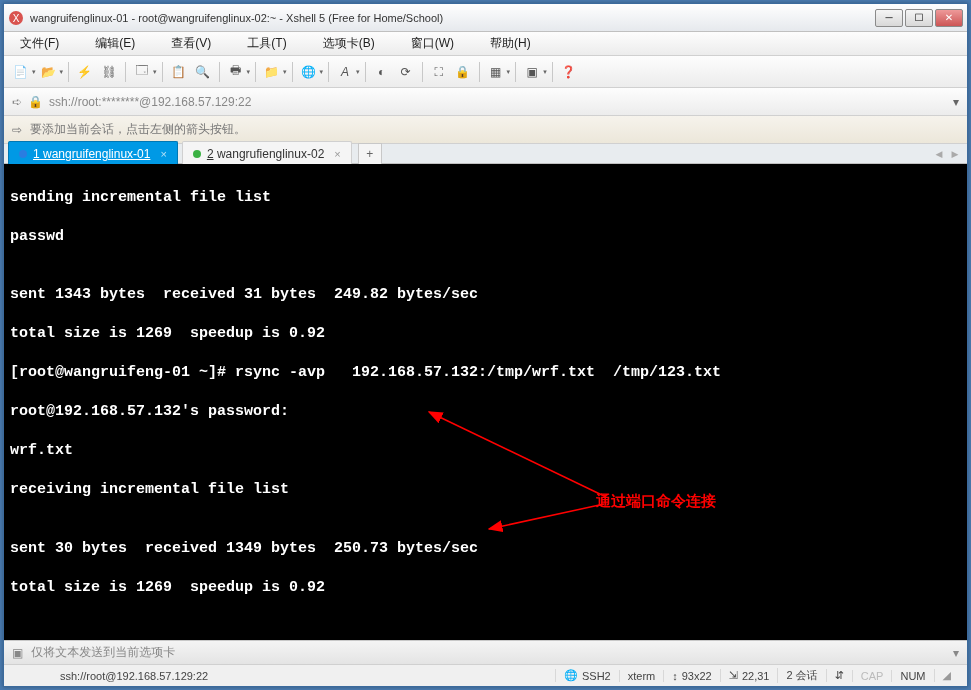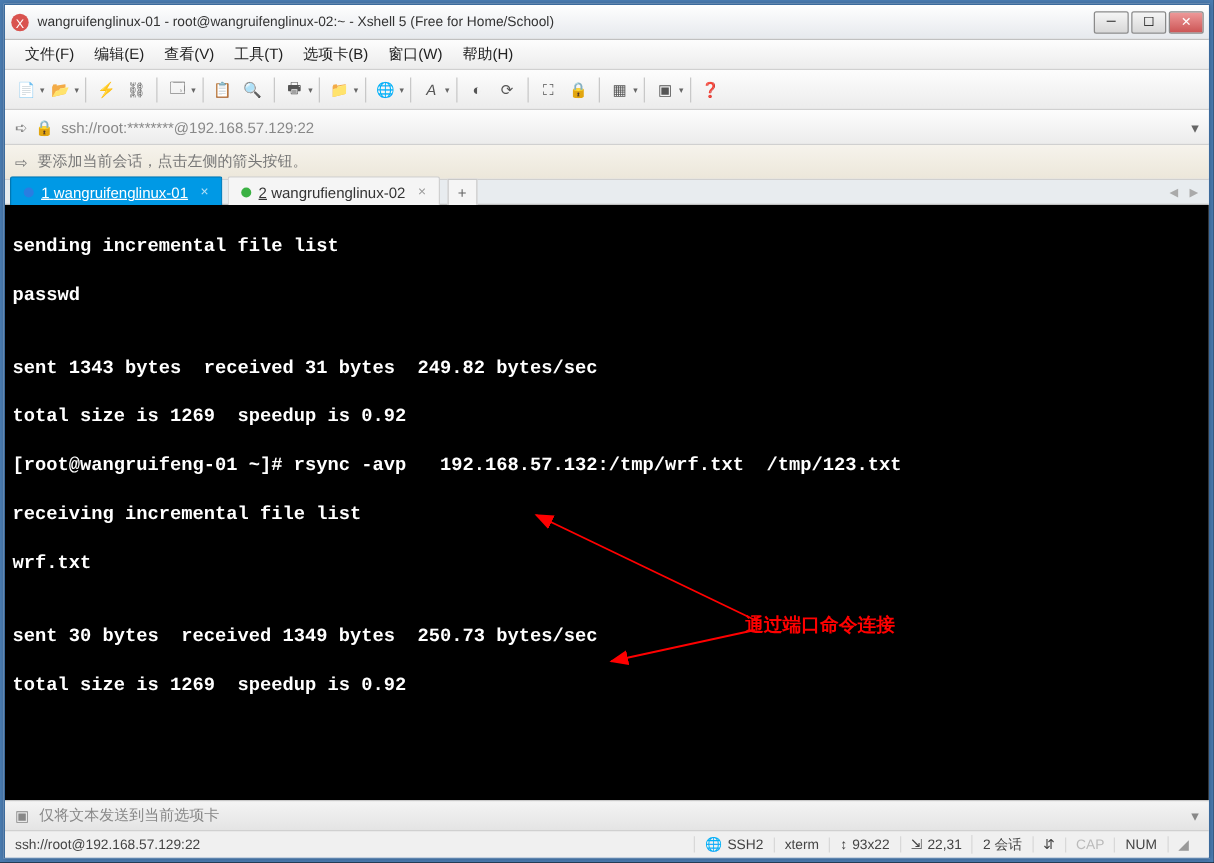--- a/index.html
+++ b/index.html
@@ -4,21 +4,21 @@
 <style>
 * { margin: 0; padding: 0; box-sizing: border-box; }
 body { font-family: "Microsoft YaHei", Tahoma, sans-serif; font-size: 12px; background: #4a7bb0; width: 971px; height: 690px; overflow: hidden; position: relative; }
 .window { position: absolute; top: 3px; left: 3px; right: 3px; bottom: 3px; background: #fff; border: 1px solid #3b6a9c; box-shadow: 0 0 4px rgba(0,0,0,0.3); display: flex; flex-direction: column; }
 .titlebar { height: 28px; background: linear-gradient(to bottom, #fefefe, #e6e9ed); display: flex; align-items: center; padding: 0 4px; border-bottom: 1px solid #c0c0c0; }
 .titlebar .app-icon { width: 16px; height: 16px; margin-right: 6px; }
 .title-text { flex: 1; font-size: 11px; color: #333; }
 .win-btns { display: flex; gap: 2px; }
 .win-btn { width: 28px; height: 18px; border: 1px solid #8a8a8a; border-radius: 2px; display: flex; align-items: center; justify-content: center; font-size: 10px; background: linear-gradient(to bottom,#f5f5f5,#d8d8d8); }
 .win-btn.close { background: linear-gradient(to bottom,#e99,#c55); color:#fff; }
-.menubar { height: 24px; background: linear-gradient(to bottom,#fdfdfd,#ececec); display: flex; align-items: center; padding: 0 8px; border-bottom: 1px solid #d0d0d0; font-size: 12px; }
+.menubar { height: 24px; background: linear-gradient(to bottom,#fdfdfd,#ececec); display: flex; align-items: center; padding: 0 8px; border-bottom: 1px solid #d0d0d0; font-size: 12px; gap: 20px; }
 .menu-item { padding: 0 8px; color: #222; cursor: default; }
 .toolbar { height: 32px; background: linear-gradient(to bottom,#fdfdfd,#ececec); display: flex; align-items: center; padding: 0 6px; border-bottom: 1px solid #d0d0d0; gap: 2px; }
 .tb-btn { width: 22px; height: 22px; display: flex; align-items: center; justify-content: center; color: #555; border-radius: 2px; }
 .tb-sep { width: 1px; height: 20px; background: #c8c8c8; margin: 0 3px; }
 .tb-drop { font-size: 7px; color: #666; margin-left: -2px; }
 .addressbar { height: 28px; background: linear-gradient(to bottom,#fdfdfd,#ececec); display: flex; align-items: center; padding: 0 8px; border-bottom: 1px solid #d0d0d0; gap: 6px; font-size: 12px; color: #888; }
 .addressbar .lock { color: #aaa; }
 .addr-text { flex: 1; }
 .addr-drop { color: #666; }
 .tipbar { height: 28px; background: linear-gradient(to bottom,#f6f3ec,#ece7da); display: flex; align-items: center; padding: 0 8px; border-bottom: 1px solid #d0d0d0; gap: 8px; color: #777; font-size: 12px; }
@@ -35,21 +35,21 @@
 .tab-add { width: 24px; height: 22px; border: 1px solid #c8c8c8; display: flex; align-items: center; justify-content: center; margin-left: 6px; color: #666; background: #f5f5f5; }
 .tab-nav { margin-left: auto; display: flex; gap: 0; }
 .tab-nav-btn { width: 16px; height: 20px; display: flex; align-items: center; justify-content: center; color: #aaa; font-size: 9px; }
 .terminal { flex: 1; background: #000; color: #fff; font-family: Consolas, "Courier New", monospace; font-size: 15px; padding: 4px 6px; line-height: 19.5px; overflow: hidden; position: relative; white-space: pre; font-weight: bold; }
 .term-line { white-space: pre; }
 .hilite { border: 1px solid #ff3030; padding: 0 2px; }
 .annotation-text { position: absolute; color: #ff0000; font-family: "SimSun","Microsoft YaHei",sans-serif; font-size: 15px; }
 .arrow-svg { position: absolute; pointer-events: none; }
 .footer-bar { height: 24px; background: linear-gradient(to bottom,#f4f4f4,#e4e4e4); border-top: 1px solid #c8c8c8; display: flex; align-items: center; padding: 0 8px; gap: 8px; color: #888; font-size: 12px; }
 .statusbar { height: 22px; background: #f0f0f0; border-top: 1px solid #d0d0d0; display: flex; align-items: center; padding: 0 8px; font-size: 11px; color: #444; }
-.statusbar .sb-left { flex: 1; }
+.statusbar .sb-left { flex: 1; margin-left: 48px; }
 .statusbar .sb-item { padding: 0 8px; border-left: 1px solid #d8d8d8; display: flex; align-items: center; gap: 4px; }
 </style>
 </head>
 <body>
 
 <div class="window">
 
   <div class="titlebar">
     <svg class="app-icon" viewBox="0 0 16 16">
         <circle cx="8" cy="8" r="7" fill="#d9534f"></circle>
@@ -147,22 +147,23 @@
     </div>
   </div>
 
   <div class="terminal">
 <div class="term-line">sending incremental file list</div>
 <div class="term-line">passwd</div>
 <div class="term-line"></div>
 <div class="term-line">sent 1343 bytes  received 31 bytes  249.82 bytes/sec</div>
 <div class="term-line">total size is 1269  speedup is 0.92</div>
 <div class="term-line"><span>[root@wangruifeng-01 ~]# </span><span>rsync -avp   192.168.57.132:/tmp/wrf.txt  /tmp/123.txt</span></div>
+<div class="term-line">root@192.168.57.132's password:</div>
+<div class="term-line">wrf.txt</div>
 <div class="term-line">receiving incremental file list</div>
-<div class="term-line">wrf.txt</div>
 <div class="term-line"></div>
 <div class="term-line">sent 30 bytes  received 1349 bytes  250.73 bytes/sec</div>
 <div class="term-line">total size is 1269  speedup is 0.92</div>
 
 
 <div class="term-line"></div>
 
 
 
 

